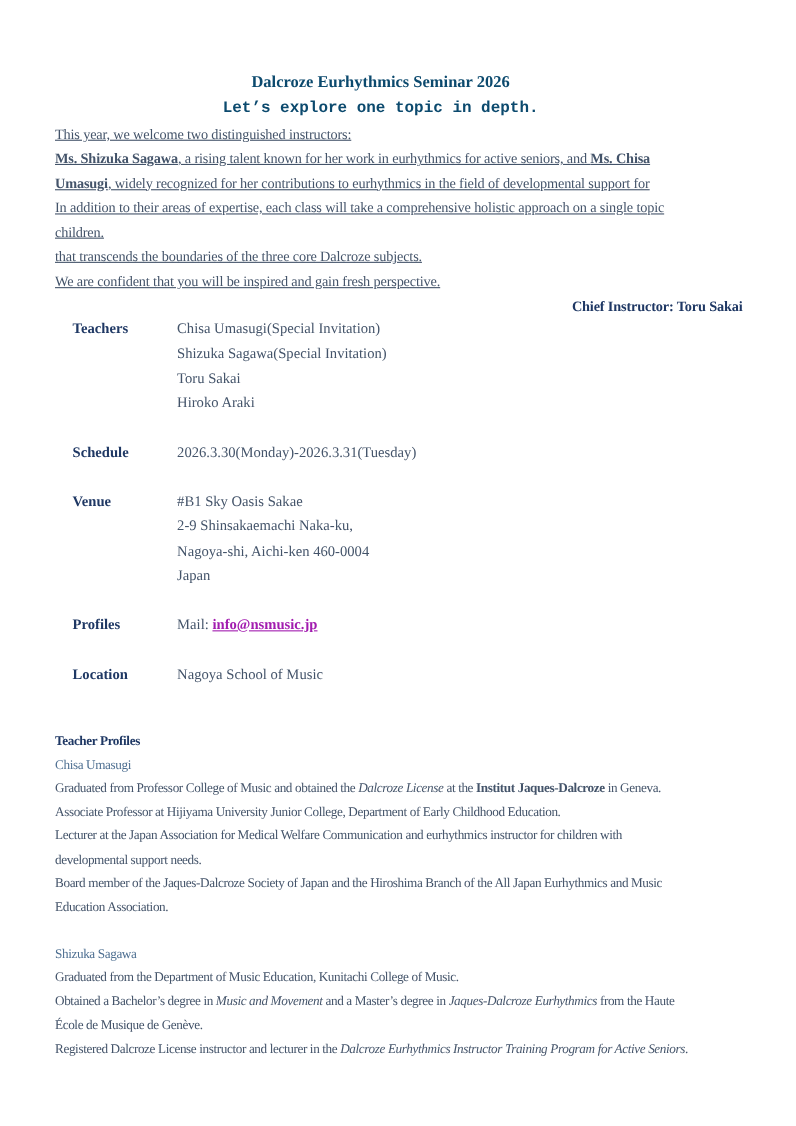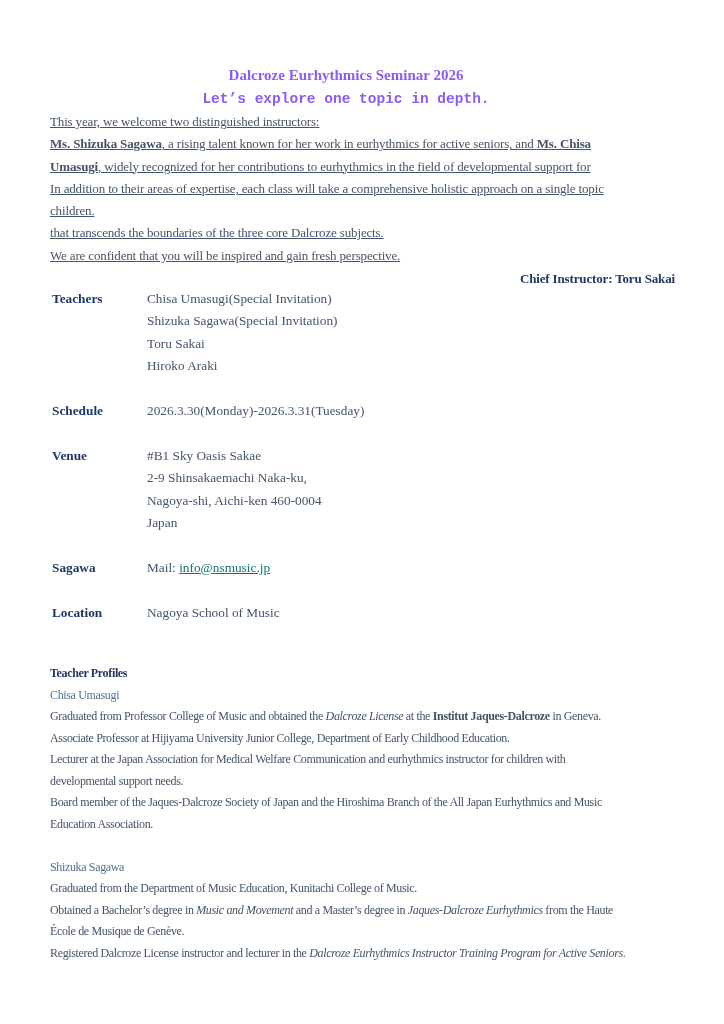--- a/index.html
+++ b/index.html
@@ -3,35 +3,35 @@
 <meta charset="utf-8">
 <style>
   html,body{margin:0;padding:0;}
   body{
     width:724px;height:1024px;background:#ffffff;
     font-family:"Liberation Serif","DejaVu Serif",serif;
     color:#44546A;
   }
   .page{position:relative;width:724px;height:1024px;overflow:hidden;background:#ffffff;}
 
-  .title-block{position:absolute;top:63px;left:0;width:692px;text-align:center;color:#8b5cf6;}
+  .title-block{position:absolute;top:63px;left:0;width:692px;text-align:center;color:#0c4a6e;}
   .doc-title{font-size:15px;font-weight:bold;line-height:24px;}
   .doc-subtitle{font-size:14.5px;font-weight:bold;line-height:24px;font-family:Liberation Mono, monospace;}
 
   .intro{position:absolute;top:111px;left:50px;width:625px;font-size:13px;line-height:22.3px;letter-spacing:-0.15px;}
   .intro-line{white-space:nowrap;text-decoration:underline;}
   .chief{text-align:right;color:#1F3864;font-weight:bold;line-height:22.3px;margin-top:1px;}
 
-  .info{position:absolute;top:288px;left:52px;font-size:13.3px;line-height:22.4px;}
+  .info{position:absolute;top:288px;left:66px;font-size:13.3px;line-height:22.4px;}
   .info-row{display:flex;margin-bottom:22.4px;}
   .info-row:last-child{margin-bottom:0;}
   .info-label{width:95px;flex:none;color:#1F3864;font-weight:bold;}
   .info-line{white-space:nowrap;}
 
-  a.link{color:#0f766e;text-decoration:underline;cursor:pointer;}
+  a.link{color:#a21caf;text-decoration:underline;cursor:pointer;font-weight:bold;}
 
   .profiles{position:absolute;top:663px;left:50px;width:640px;font-size:12px;line-height:21.5px;letter-spacing:-0.35px;}
   .profiles-heading{color:#1F3864;font-weight:bold;}
   .profile-name{color:#4F7092;}
   .profile.gap{margin-top:21.5px;}
   .profile-line{white-space:nowrap;}
 
   .b{font-weight:bold;}
   .i{font-style:italic;margin-top:29px;}
 </style>
@@ -77,21 +77,21 @@
       <div class="info-row">
         <div class="info-label">Venue</div>
         <div class="info-values">
           <div class="info-line"><span>#B1 Sky Oasis Sakae</span></div>
           <div class="info-line"><span>2-9 Shinsakaemachi Naka-ku,</span></div>
           <div class="info-line"><span>Nagoya-shi, Aichi-ken 460-0004</span></div>
           <div class="info-line"><span>Japan</span></div>
         </div>
       </div>
       <div class="info-row">
-        <div class="info-label">Sagawa</div>
+        <div class="info-label">Profiles</div>
         <div class="info-values">
           <div class="info-line"><span>Mail: </span><a class="link" href="#">info@nsmusic.jp</a></div>
         </div>
       </div>
       <div class="info-row">
         <div class="info-label">Location</div>
         <div class="info-values">
           <div class="info-line"><span>Nagoya School of Music</span></div>
         </div>
       </div>

